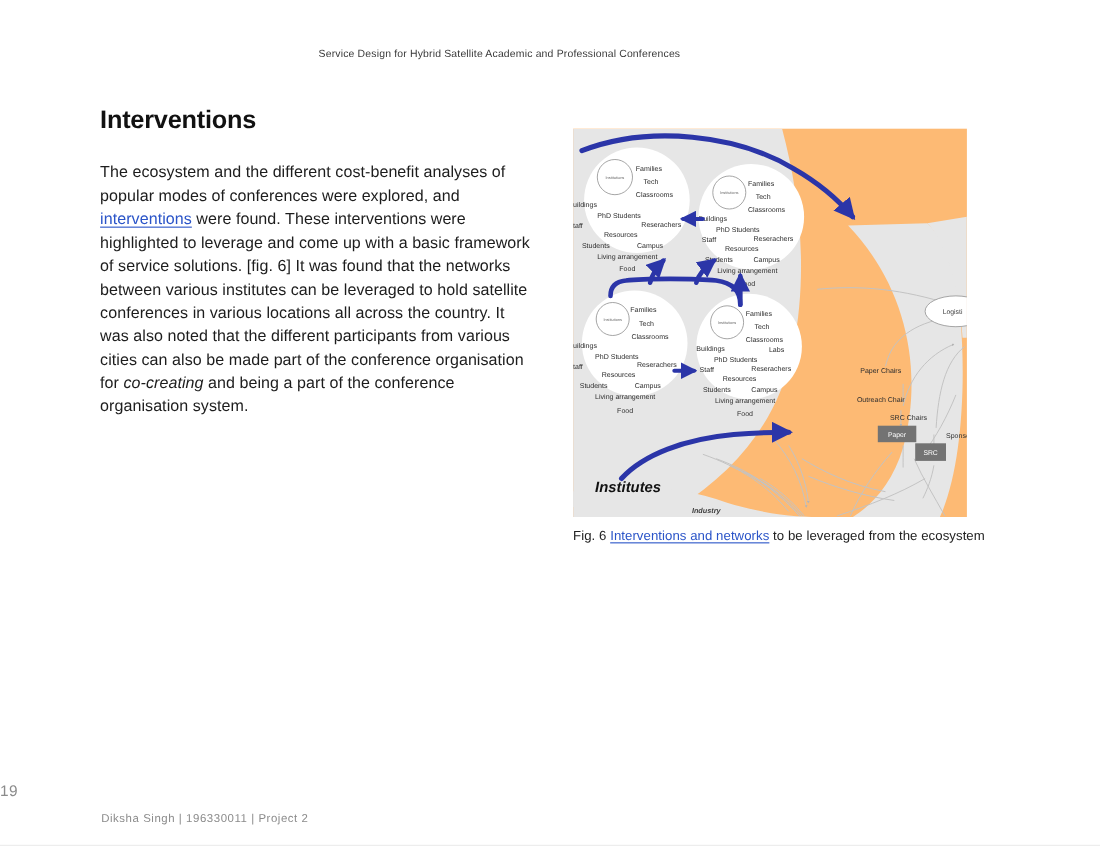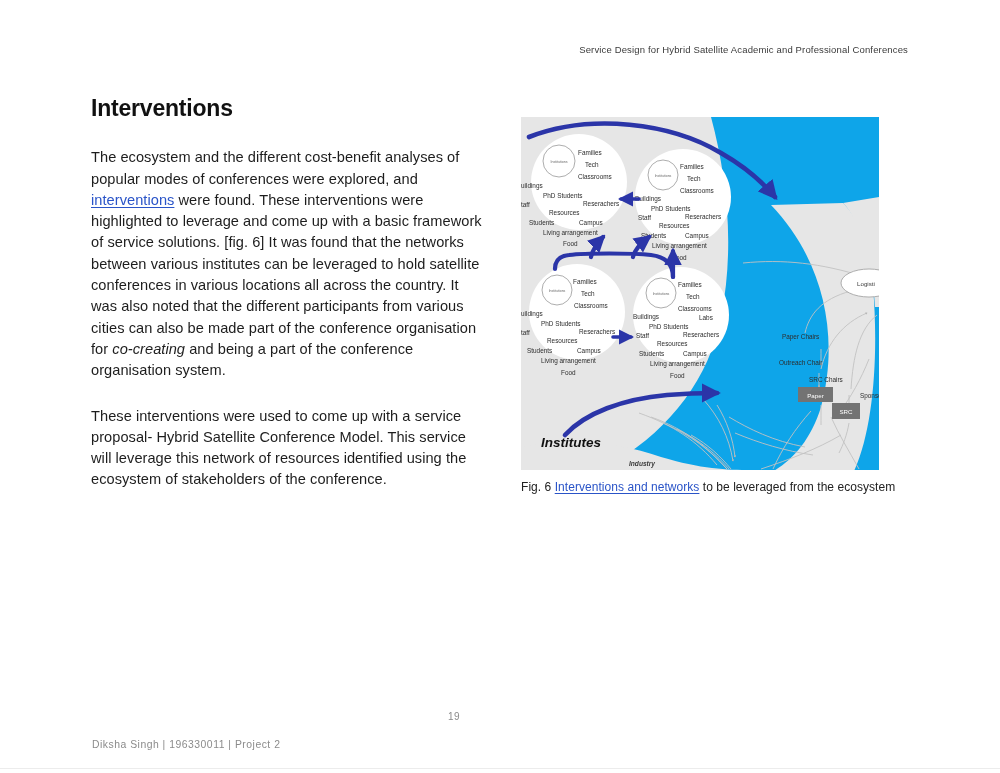--- a/index.html
+++ b/index.html
@@ -23,21 +23,21 @@
     background: #ffffff;
     border-bottom: 1px solid #ececec;
   }
 
   
   .running-header {
     position: absolute;
     left: 0;
     top: 44px;
     width: 908px;
-    text-align: right;
+    text-align: center;
     font-size: 9.5px;
     letter-spacing: 0.15px;
     color: #3a3a3a;
     font-family: "Liberation Sans", sans-serif;
   }
 
   
   .left-col {
     position: absolute;
     left: 91px;
@@ -74,21 +74,21 @@
     top: 117px;
     width: 358px;
     height: 353px;
   }
   .figure-canvas {
     position: absolute;
     left: 0; top: 0;
     width: 358px;
     height: 353px;
     overflow: hidden;
-    background: #0ea5e9;
+    background: #fdba74;
   }
   .figure-canvas svg { display: block; }
 
   .fig-caption {
     position: absolute;
     left: 521px;
     top: 480px;
     width: 400px;
     font-size: 12px;
     color: #222222;
@@ -103,40 +103,39 @@
     top: 739px;
     font-size: 10.4px;
     color: #8b8b8b;
     letter-spacing: 0.5px;
   }
   .footer-right {
     position: absolute;
     left: 0;
     top: 711px;
     width: 908px;
-    text-align: center;
-    font-size: 10px;
+    text-align: left;
+    font-size: 14px;
     color: #8b8b8b;
     letter-spacing: 0.4px;
   }
 </style>
 </head>
 <body>
 
 <div class="page">
 
   <div class="running-header">Service Design for Hybrid Satellite Academic and Professional Conferences</div>
 
   <div class="left-col">
 
     <h1 class="section-title">Interventions</h1>
 
     <p class="body-par"><span>The ecosystem and the different cost-benefit analyses of popular modes of conferences were explored, and </span><a class="link" href="#">interventions</a><span> were found. These interventions were highlighted to leverage and come up with a basic framework of service solutions. [fig. 6] It was found that the networks between various institutes can be leveraged to hold satellite conferences in various locations all across the country. It was also noted that the different participants from various cities can also be made part of the conference organisation for </span><span class="em">co-creating</span><span> and being a part of the conference organisation system.</span></p>
 
-    <p class="body-par">These interventions were used to come up with a service proposal- Hybrid Satellite Conference Model. This service will leverage this network of resources identified using the ecosystem of stakeholders of the conference.</p>
 
   </div>
 
   <div class="figure-wrap">
     <div class="figure-canvas">
       <svg width="358" height="353" viewBox="0 0 358 353" xmlns="http://www.w3.org/2000/svg">
         <defs>
           <clipPath id="frameClip">
             <rect x="0" y="0" width="358" height="353"></rect>
           </clipPath>

